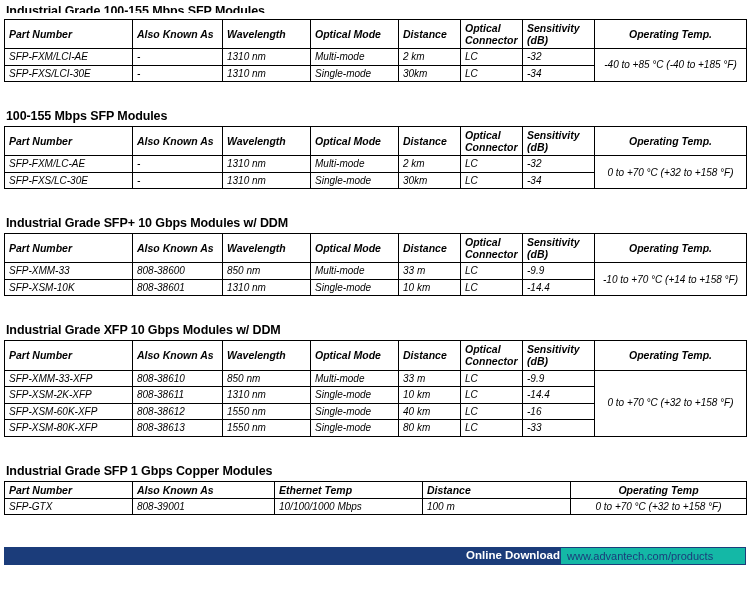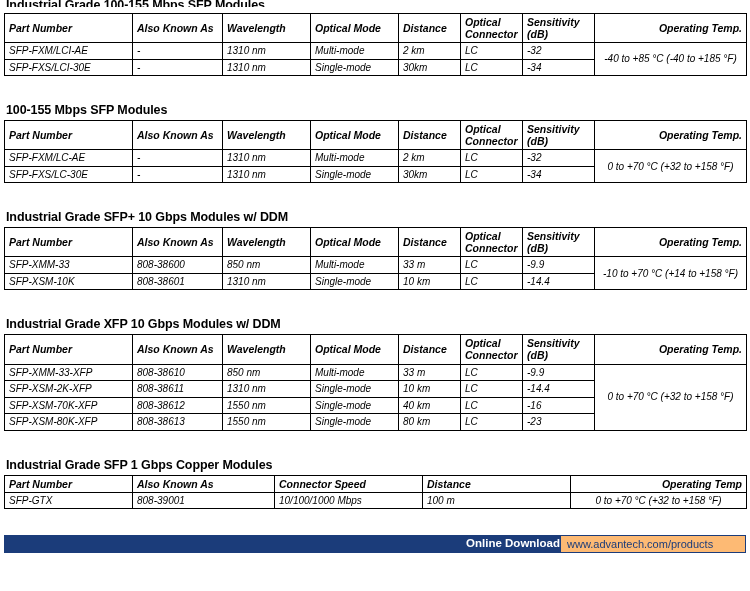--- a/index.html
+++ b/index.html
@@ -10,21 +10,21 @@
     font-family: "Liberation Sans", sans-serif;
     color: #000000;
   }
   .page {
     position: relative;
     width: 750px;
     height: 591px;
     overflow: hidden;
   }
   .content {
-    padding: 4px 4px;
+    padding: 10px 4px;
     border-radius: 27px;
   }
   h2.sect {
     font-size: 12.5px;
     font-weight: bold;
     margin: 0;
     padding: 0 0 3px 2px;
     letter-spacing: -0.1px;
     color: #000;
   }
@@ -51,29 +51,29 @@
   table th {
     font-weight: bold;
     font-size: 10.5px;
     text-align: left;
     height: 26px;
   }
   table td {
     height: 15px;
     font-size: 10px;
   }
-  th.ctr, td.ctr { text-align: right; }
+  th.ctr, td.ctr { text-align: center; }
   .temp-cell { text-align: center; font-size: 10px; }
   .spacer-lg { height: 27px; }
 
   
   .footer-bar {
     position: absolute;
     left: 0;
-    bottom: 16px;
+    bottom: 4px;
     width: 750px;
     height: 40px;
     background: #ffffff;
   }
   .footer-blue {
     position: absolute;
     left: 4px;
     top: 0;
     width: 742px;
     height: 18px;
@@ -88,21 +88,21 @@
     font-weight: bold;
     letter-spacing: 0px;
     white-space: nowrap;
   }
   .footer-url {
     position: absolute;
     right: 4px;
     top: 0px;
     width: 186px;
     height: 18px;
-    background: #fdba74;
+    background: #14b8a6;
     border: 1px solid #1b3c7a;
     color: #1b3c7a;
     font-size: 11px;
     line-height: 16px;
     padding-left: 6px;
     white-space: nowrap;
   }
 </style>
 </head>
 <body>
@@ -297,56 +297,56 @@
         <tr>
           <td>SFP-XSM-2K-XFP</td>
           <td>808-38611</td>
           <td>1310 nm</td>
           <td>Single-mode</td>
           <td>10 km</td>
           <td>LC</td>
           <td>-14.4</td>
         </tr>
         <tr>
-          <td>SFP-XSM-70K-XFP</td>
+          <td>SFP-XSM-60K-XFP</td>
           <td>808-38612</td>
           <td>1550 nm</td>
           <td>Single-mode</td>
           <td>40 km</td>
           <td>LC</td>
           <td>-16</td>
         </tr>
         <tr>
           <td>SFP-XSM-80K-XFP</td>
           <td>808-38613</td>
           <td>1550 nm</td>
           <td>Single-mode</td>
           <td>80 km</td>
           <td>LC</td>
-          <td>-23</td>
+          <td>-33</td>
         </tr>
       </tbody>
     </table>
 
     <div class="spacer-lg"></div>
 
     <h2 class="sect">Industrial Grade SFP 1 Gbps Copper Modules</h2>
     <table>
       <colgroup>
         <col style="width:128px">
           <col style="width:142px">
           <col style="width:148px">
           <col style="width:148px">
           <col style="width:176px">
       </colgroup>
       <thead>
         <tr>
           <th style="height:15px">Part Number</th>
           <th style="height:15px">Also Known As</th>
-          <th style="height:15px">Connector Speed</th>
+          <th style="height:15px">Ethernet Temp</th>
           <th style="height:15px">Distance</th>
           <th class="ctr" style="height:15px">Operating Temp</th>
         </tr>
       </thead>
       <tbody>
         <tr>
           <td>SFP-GTX</td>
           <td>808-39001</td>
           <td>10/100/1000 Mbps</td>
           <td>100 m</td>

